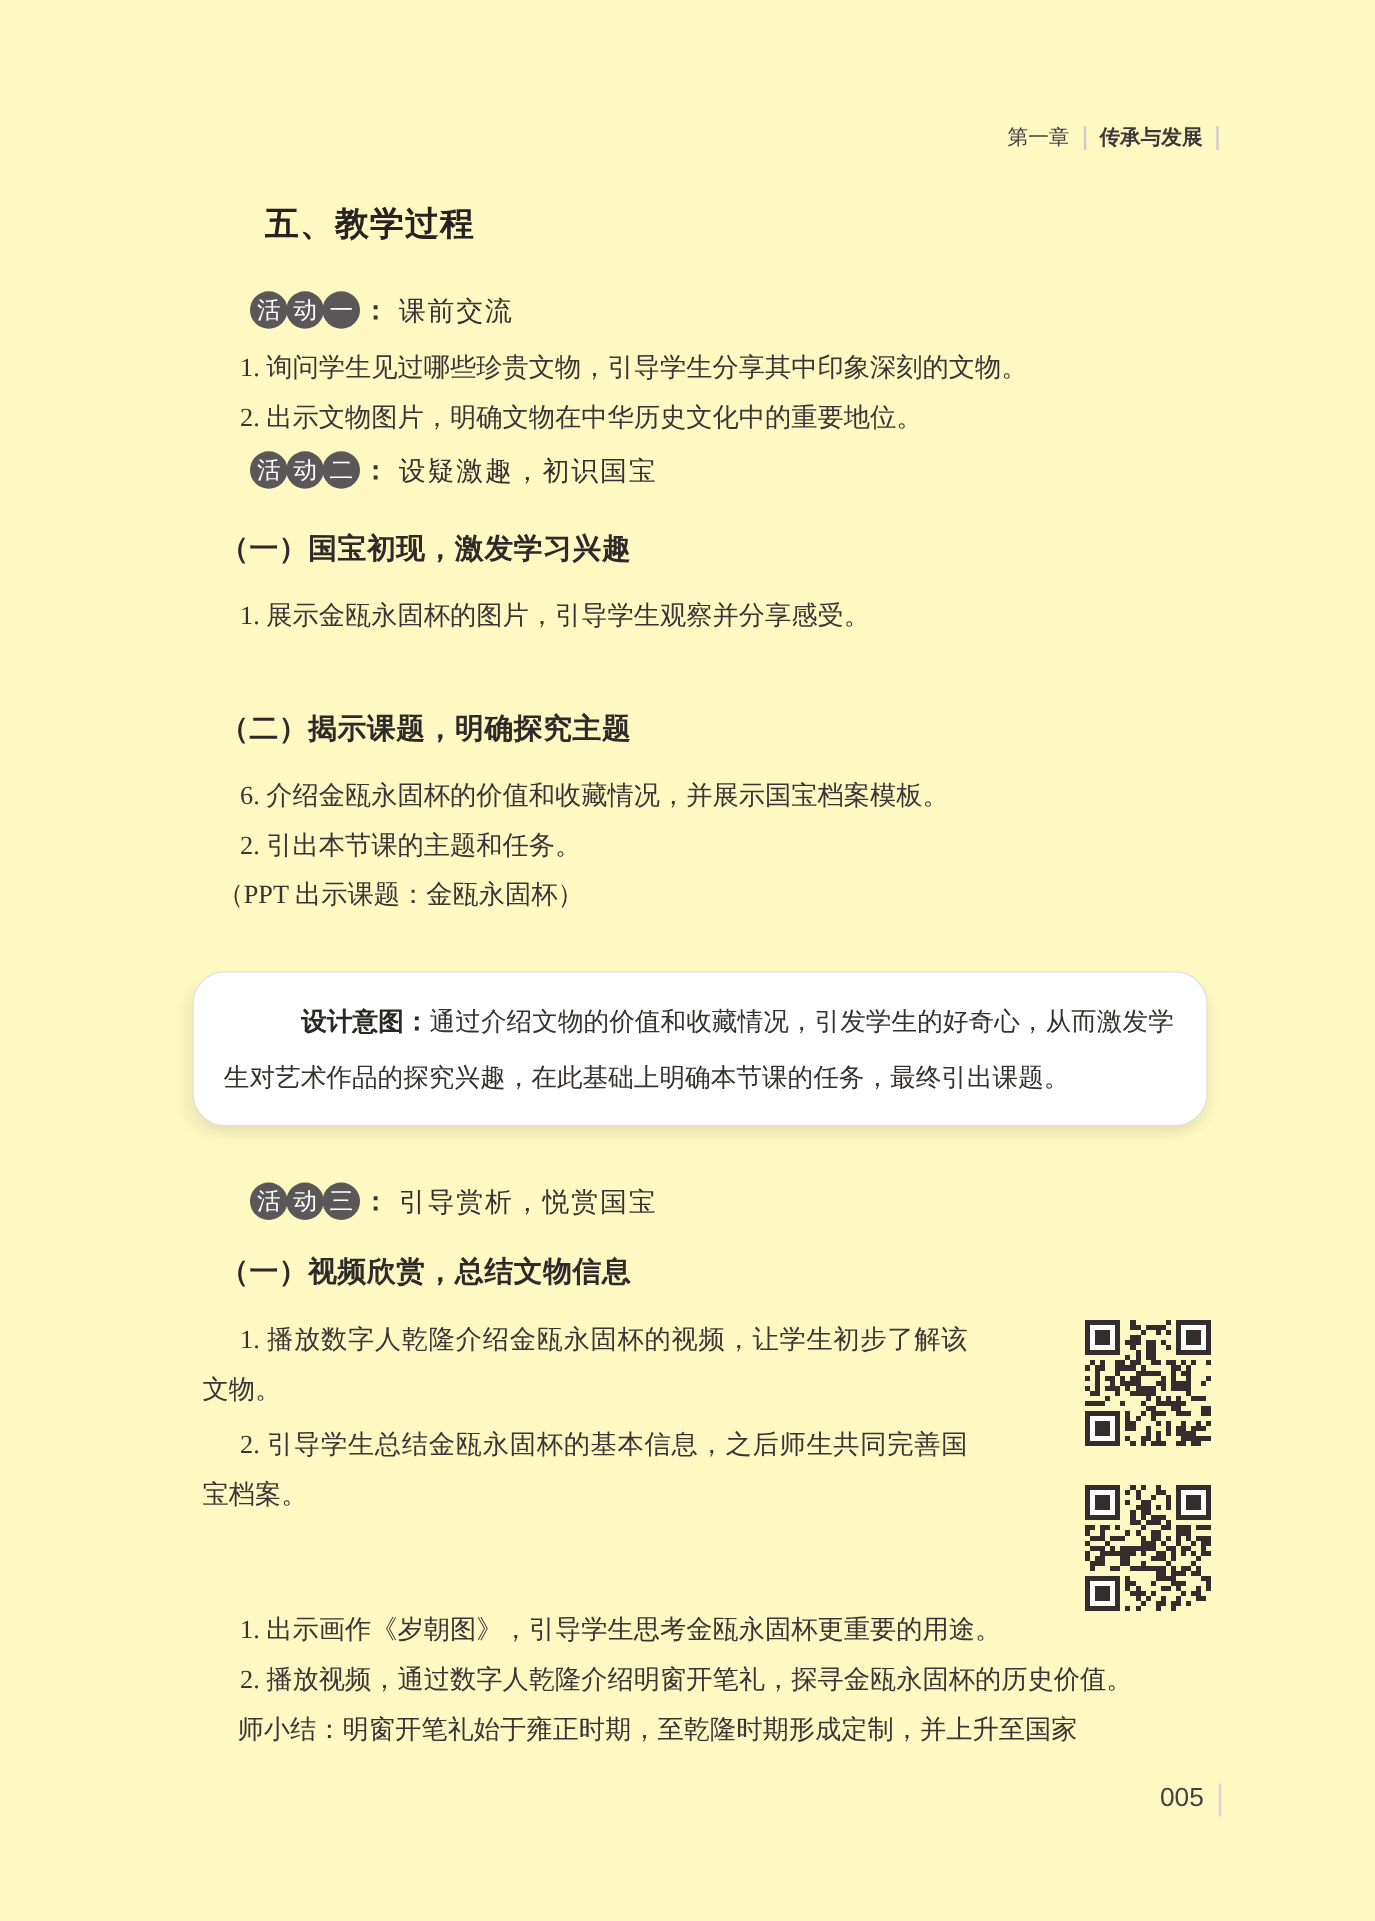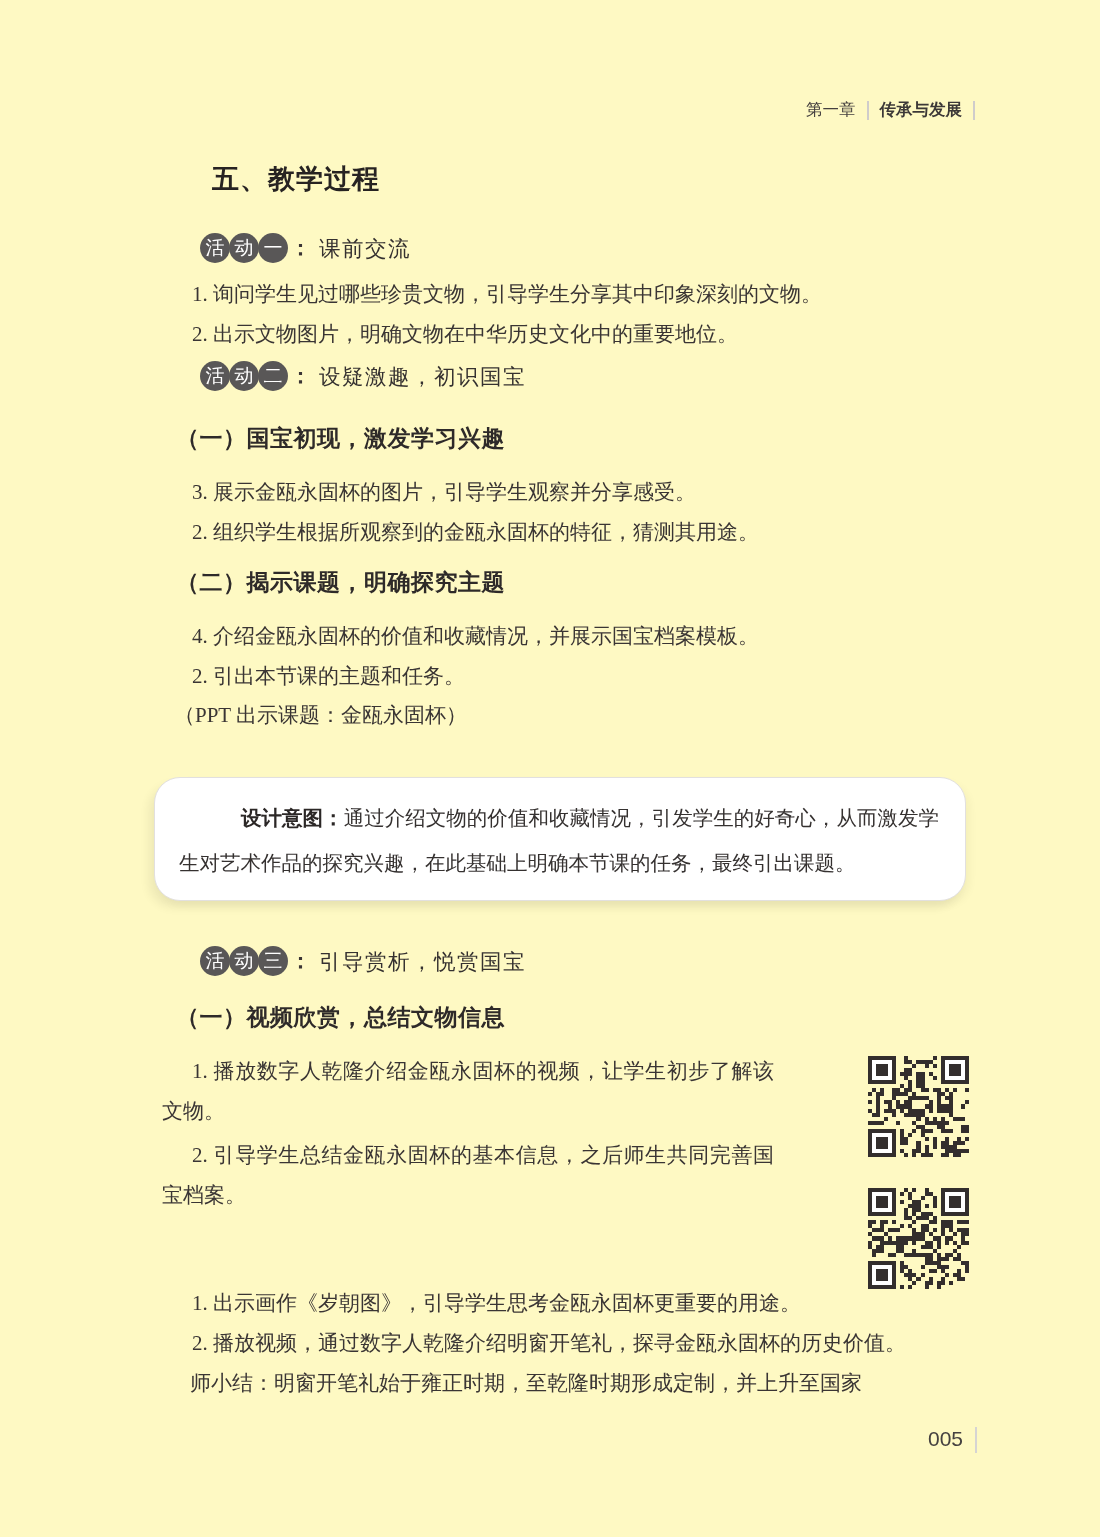--- a/index.html
+++ b/index.html
@@ -82,25 +82,24 @@
 
   <div class="act" style="top:359px">
     <span class="bchar">活</span>
     <span class="bchar">动</span>
     <span class="bchar">二</span>
     <span class="acolon">：</span>
     <span class="alabel">设疑激趣，初识国宝</span>
   </div>
 
   <h2 class="sub" style="top:420px">（一）国宝初现，激发学习兴趣</h2>
-  <p class="body" style="top:472px">3. 展示金瓯永固杯的图片，引导学生观察并分享感受。</p>
-  <p class="body" style="top:512px">2. 组织学生根据所观察到的金瓯永固杯的特征，猜测其用途。</p>
+  <p class="body" style="top:472px">1. 展示金瓯永固杯的图片，引导学生观察并分享感受。</p>
 
   <h2 class="sub" style="top:564px">（二）揭示课题，明确探究主题</h2>
-  <p class="body" style="top:616px">4. 介绍金瓯永固杯的价值和收藏情况，并展示国宝档案模板。</p>
+  <p class="body" style="top:616px">6. 介绍金瓯永固杯的价值和收藏情况，并展示国宝档案模板。</p>
   <p class="body" style="top:656px">2. 引出本节课的主题和任务。</p>
   <p class="body note" style="top:695px">（PPT 出示课题：金瓯永固杯）</p>
 
   <div class="intent-box">
     <p class="intent-text"><span class="intent-label">设计意图：</span><span>通过介绍文物的价值和收藏情况，引发学生的好奇心，从而激发学生对艺术作品的探究兴趣，在此基础上明确本节课的任务，最终引出课题。</span></p>
   </div>
 
   <div class="act" style="top:944px">
     <span class="bchar">活</span>
     <span class="bchar">动</span>

